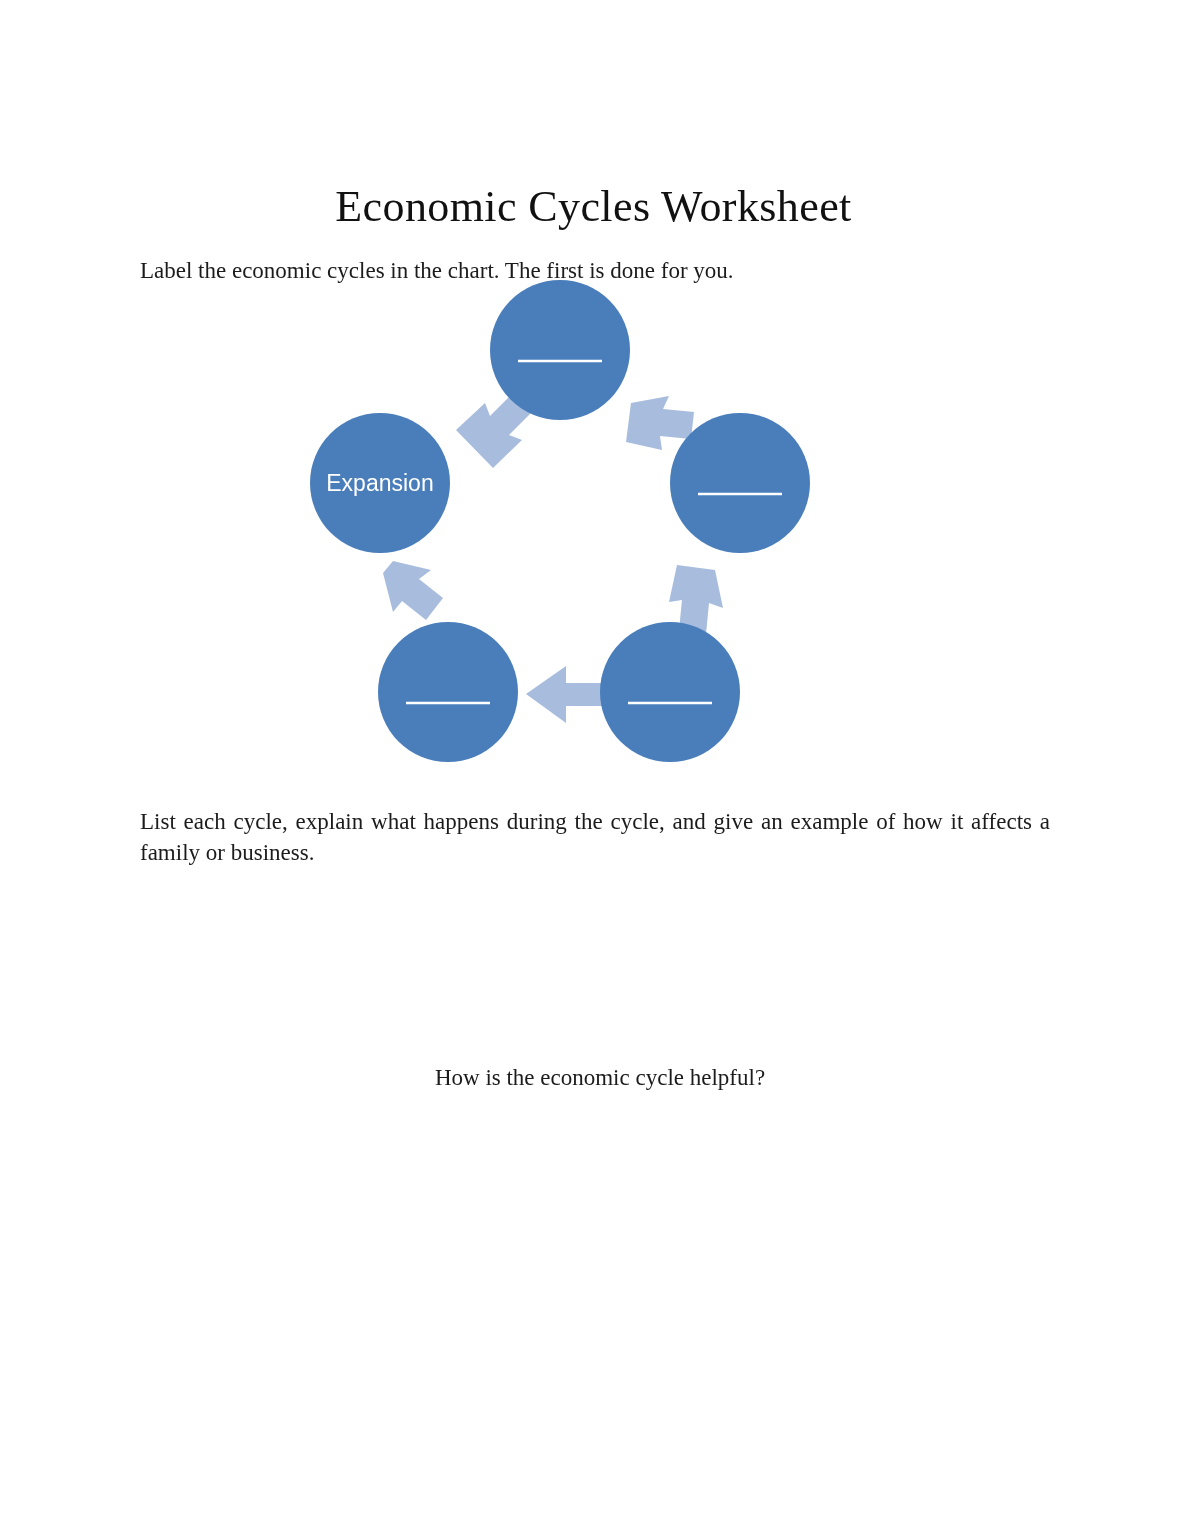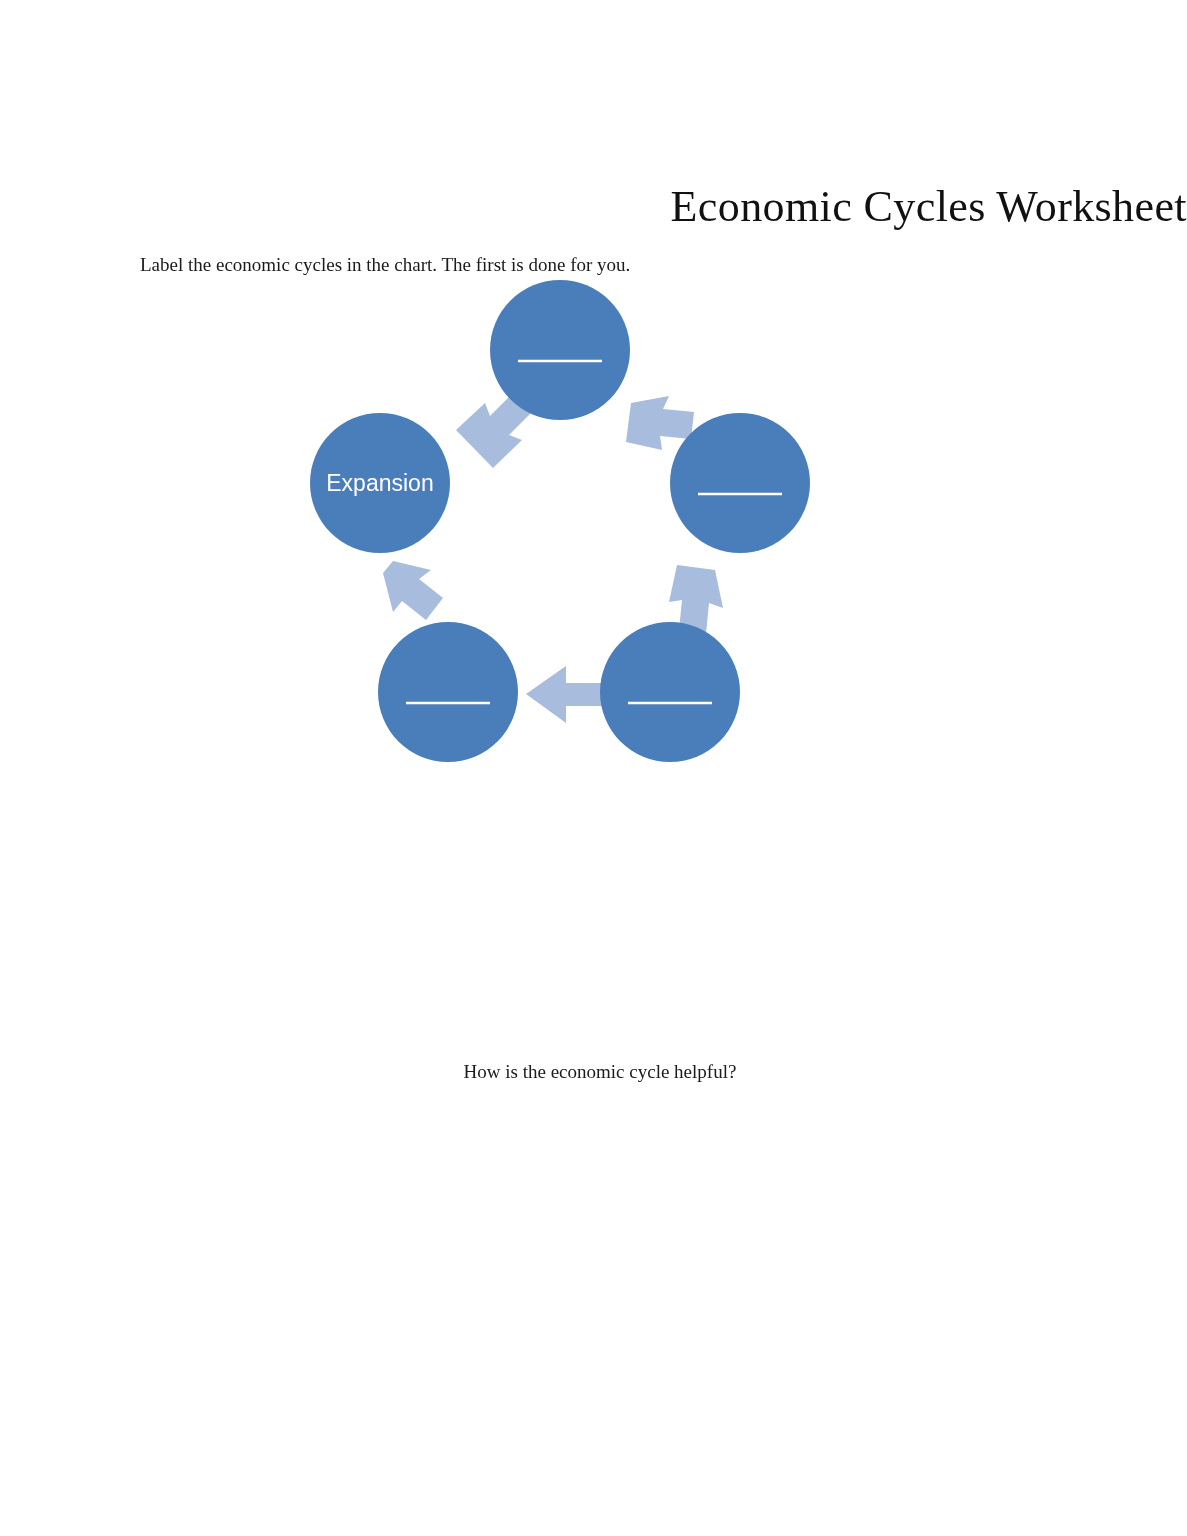--- a/index.html
+++ b/index.html
@@ -23,35 +23,35 @@
     inset: 0;
     background: #ffffff;
   }
 
   
   .doc-title {
     position: absolute;
     top: 158px;
     left: 0;
     width: 1187px;
-    text-align: right;
+    text-align: center;
     font-family: "Liberation Serif", "DejaVu Serif", serif;
     font-size: 44px;
     font-weight: 400;
     letter-spacing: 0.4px;
     line-height: 1.15;
     color: #111111;
     margin-top: 24px;
   }
 
   
   .para {
     position: absolute;
     font-family: "Liberation Serif", "DejaVu Serif", serif;
-    font-size: 19px;
+    font-size: 23px;
     line-height: 1.33;
     color: #1b1b1b;
   }
   .para-instruction {
     top: 233px;
     left: 140px;
     width: 920px;
     text-align: left;
   }
   .para-list {
@@ -146,16 +146,17 @@
       </g>
 
       <g>
         <circle cx="100" cy="213" r="70" fill="#4a7ebb"></circle>
         <text class="node-label" x="100" y="221" text-anchor="middle">Expansion</text>
       </g>
 
     </svg>
   </div>
 
+  <p class="para para-list">List each cycle, explain what happens during the cycle, and give an example of how it affects a family or business.</p>
 
   <p class="para para-helpful">How is the economic cycle helpful?</p>
 
 </div>
 
 </body></html>

